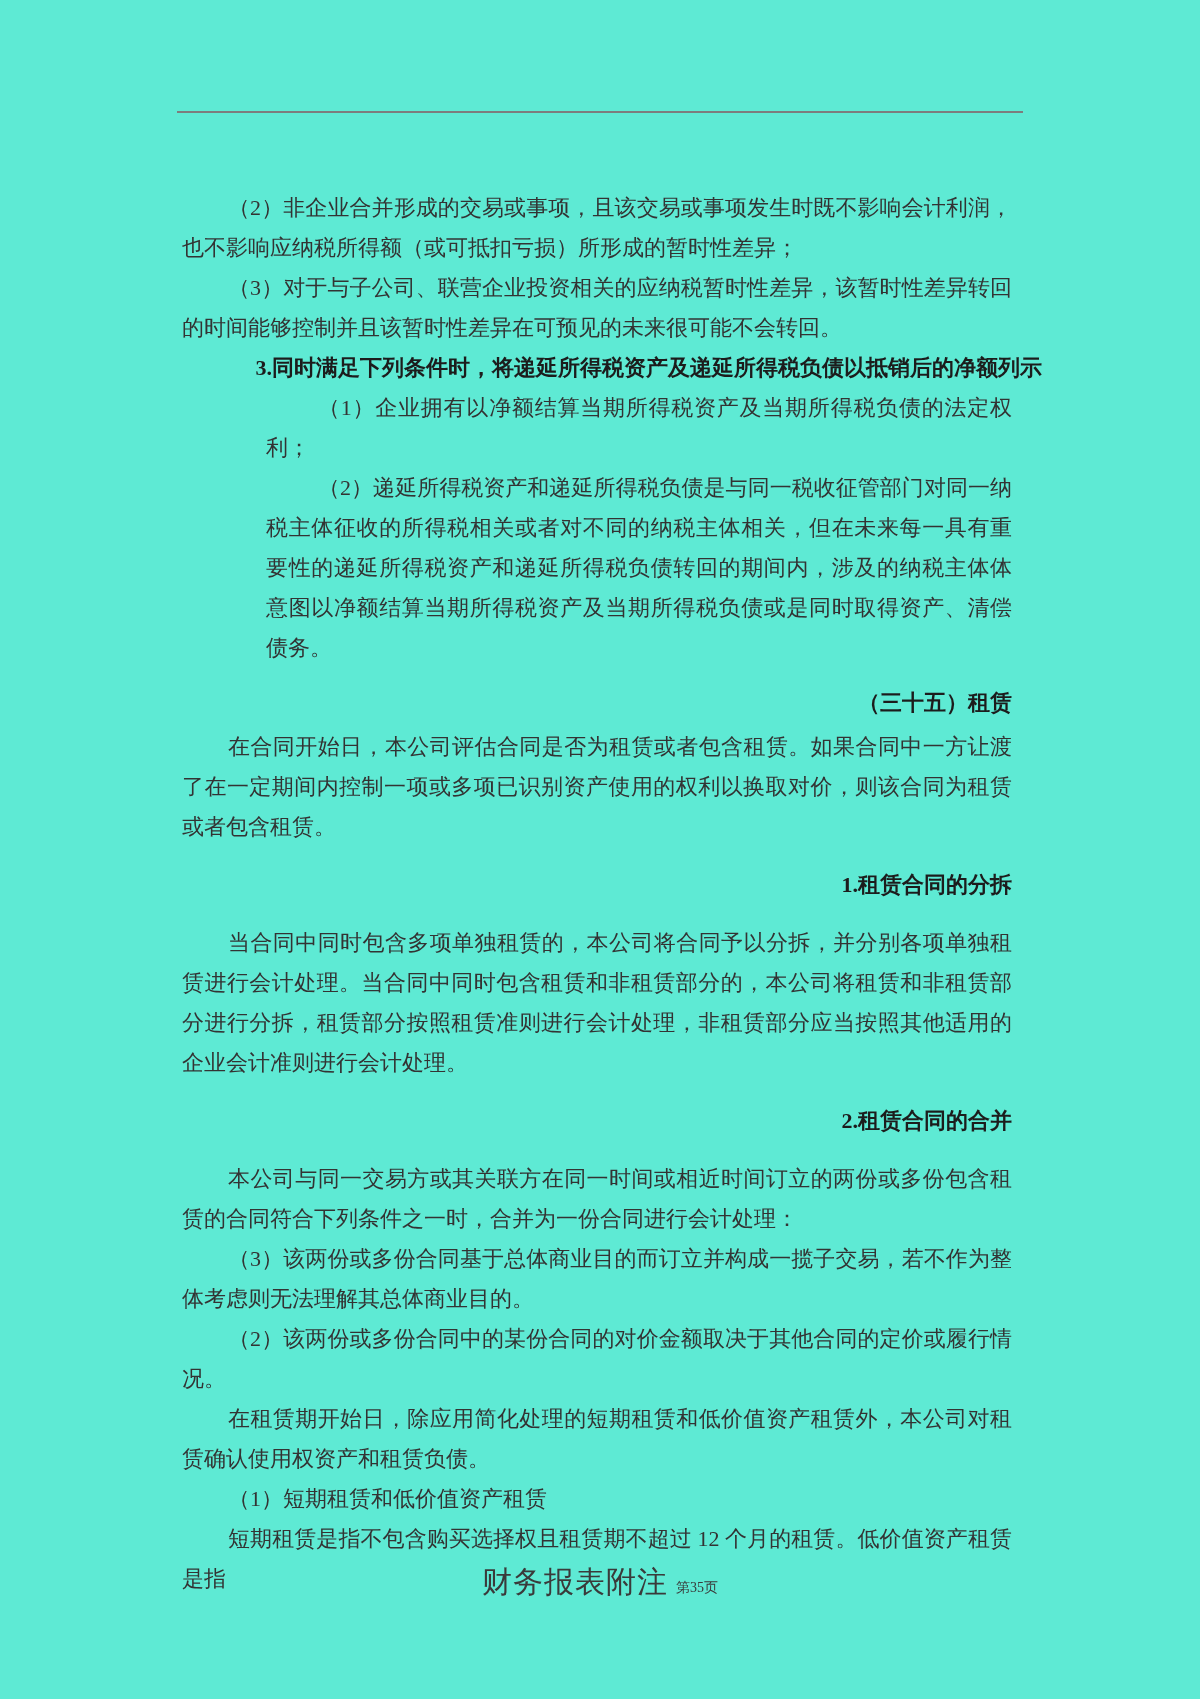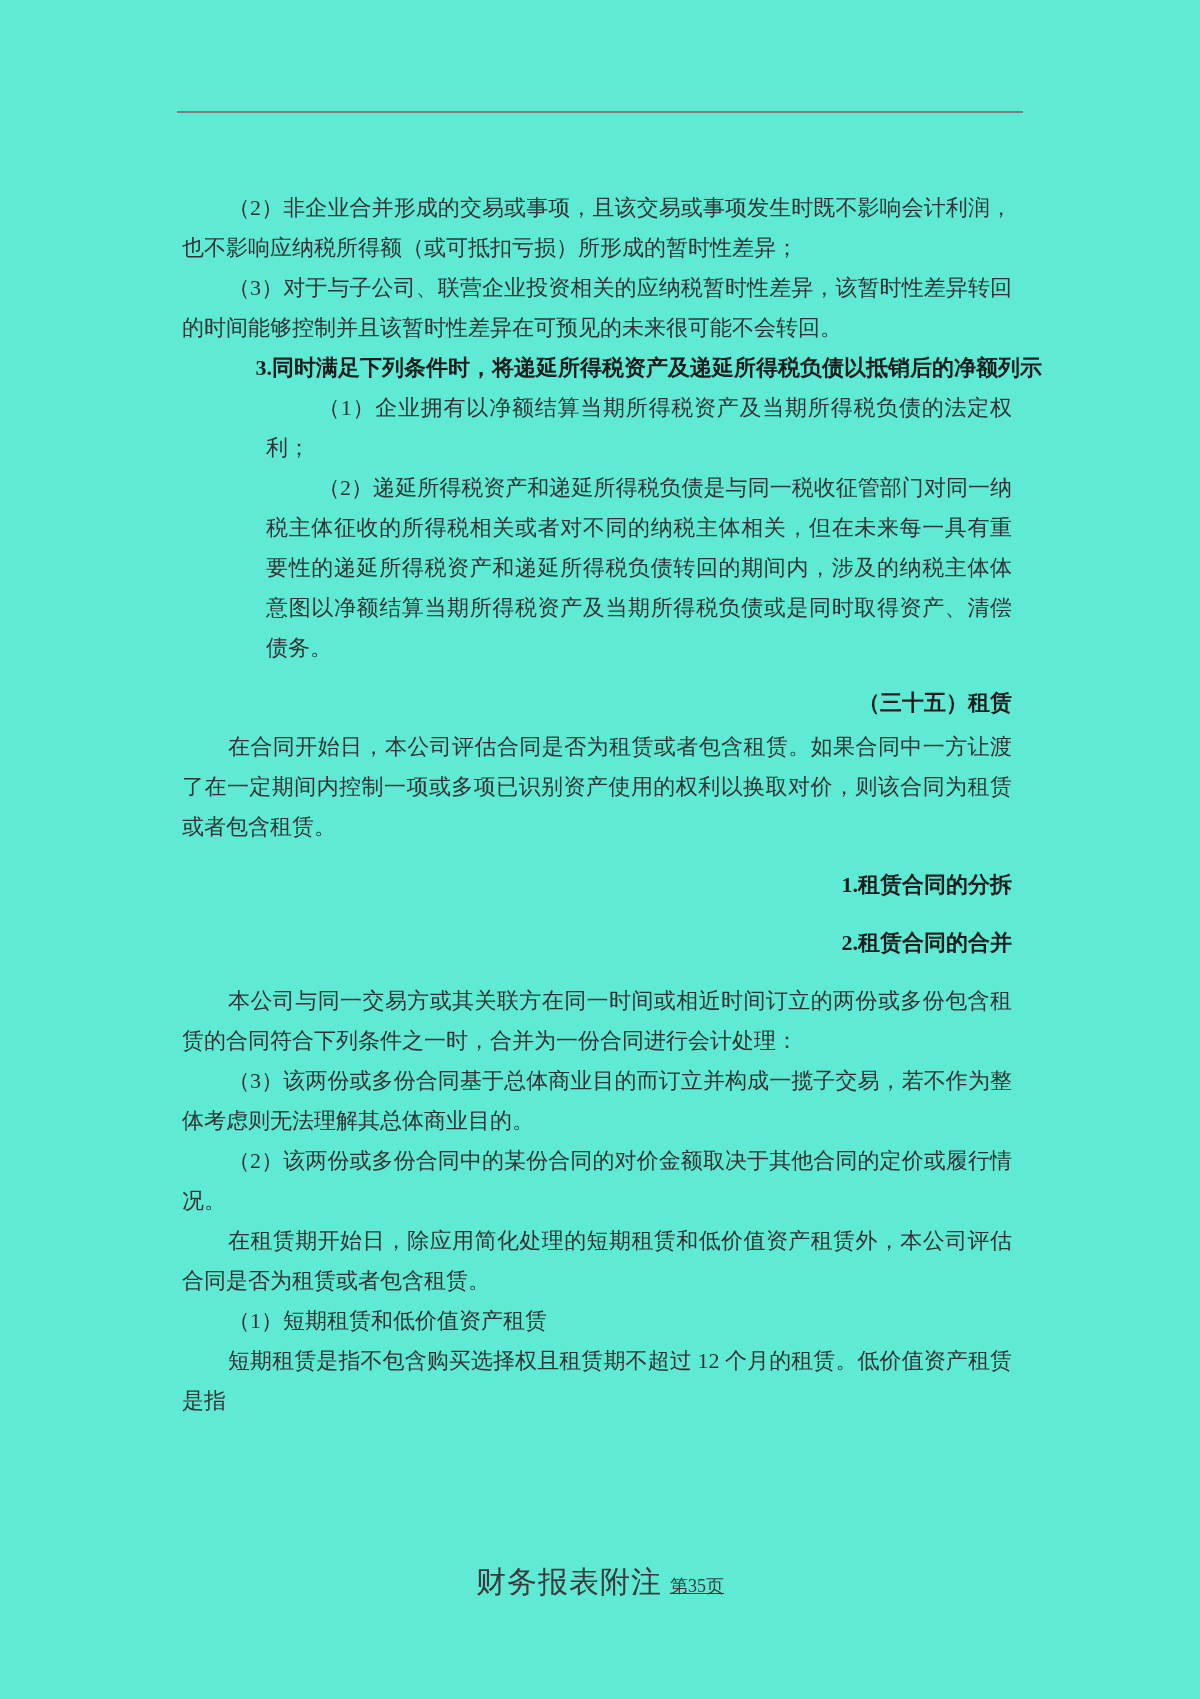--- a/index.html
+++ b/index.html
@@ -65,45 +65,45 @@
     left:0;top:1562px;
     width:1200px;
     text-align:center;
     color:#3a3a3a;
   }
   .ftitle{
     font-size:30px;
     letter-spacing:1px;
   }
   .fpage{
-    font-size:18px;
+    font-size:14px;
     margin-left:8px;
-    text-decoration:underline;
   }
 </style>
 </head>
 <body>
 
 <div class="page">
   <div class="header-rule"></div>
 
   <div class="content">
       <p class="body">（2）非企业合并形成的交易或事项，且该交易或事项发生时既不影响会计利润，也不影响应纳税所得额（或可抵扣亏损）所形成的暂时性差异；</p>
       <p class="body">（3）对于与子公司、联营企业投资相关的应纳税暂时性差异，该暂时性差异转回的时间能够控制并且该暂时性差异在可预见的未来很可能不会转回。</p>
       <p class="heading-flow"><span class="hnum">3.</span><span>同时满足下列条件时，将递延所得税资产及递延所得税负债以抵销后的净额列示</span></p>
       <p class="sub">（1）企业拥有以净额结算当期所得税资产及当期所得税负债的法定权利；</p>
       <p class="sub">（2）递延所得税资产和递延所得税负债是与同一税收征管部门对同一纳税主体征收的所得税相关或者对不同的纳税主体相关，但在未来每一具有重要性的递延所得税资产和递延所得税负债转回的期间内，涉及的纳税主体体意图以净额结算当期所得税资产及当期所得税负债或是同时取得资产、清偿债务。</p>
       <p class="section"><span class="snum">（三十五）</span><span>租赁</span></p>
       <p class="body">在合同开始日，本公司评估合同是否为租赁或者包含租赁。如果合同中一方让渡了在一定期间内控制一项或多项已识别资产使用的权利以换取对价，则该合同为租赁或者包含租赁。</p>
       <p class="heading"><span class="hnum">1.</span><span>租赁合同的分拆</span></p>
+      <p class="body">当合同中同时包含多项单独租赁的，本公司将合同予以分拆，并分别各项单独租赁进行会计处理。当合同中同时包含租赁和非租赁部分的，本公司将租赁和非租赁部分进行分拆，租赁部分按照租赁准则进行会计处理，非租赁部分应当按照其他适用的企业会计准则进行会计处理。</p>
       <p class="heading"><span class="hnum">2.</span><span>租赁合同的合并</span></p>
       <p class="body">本公司与同一交易方或其关联方在同一时间或相近时间订立的两份或多份包含租赁的合同符合下列条件之一时，合并为一份合同进行会计处理：</p>
       <p class="body">（3）该两份或多份合同基于总体商业目的而订立并构成一揽子交易，若不作为整体考虑则无法理解其总体商业目的。</p>
       <p class="body">（2）该两份或多份合同中的某份合同的对价金额取决于其他合同的定价或履行情况。</p>
-      <p class="body">在租赁期开始日，除应用简化处理的短期租赁和低价值资产租赁外，本公司评估合同是否为租赁或者包含租赁。</p>
+      <p class="body">在租赁期开始日，除应用简化处理的短期租赁和低价值资产租赁外，本公司对租赁确认使用权资产和租赁负债。</p>
       <p class="body">（1）短期租赁和低价值资产租赁</p>
       <p class="body">短期租赁是指不包含购买选择权且租赁期不超过 12 个月的租赁。低价值资产租赁是指</p>
     </div>
 
   <div class="footer">
     <span class="ftitle">财务报表附注</span><span class="fpage">第35页</span>
   </div>
 </div>
 
 </body></html>

